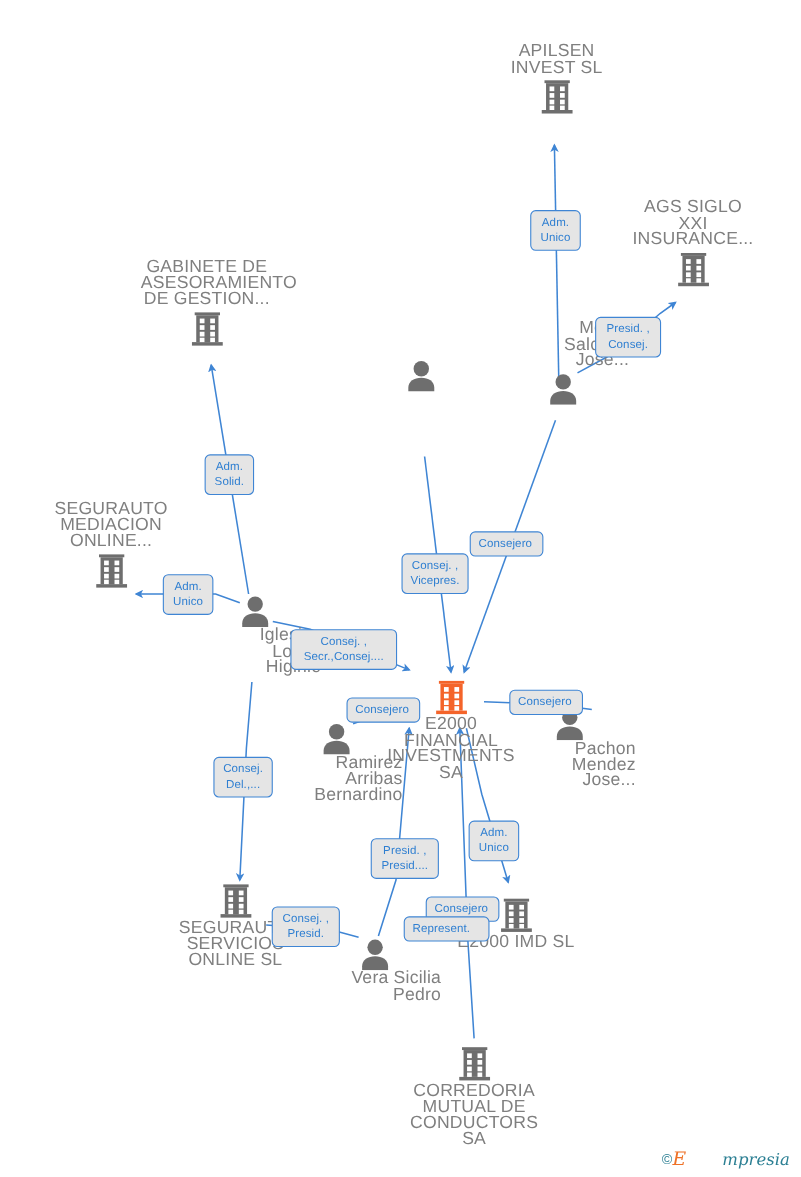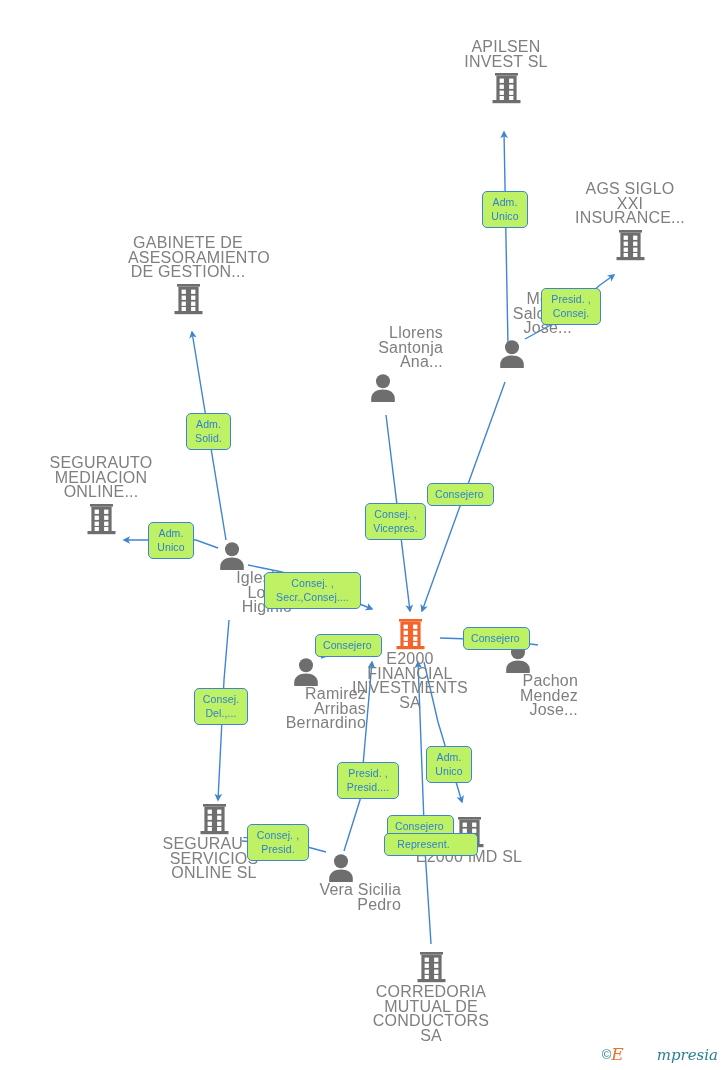--- a/index.html
+++ b/index.html
@@ -46,21 +46,21 @@
     white-space: pre-line;
   }
   .node.company .caption { color: #7f7f7f; }
   .node.person  .caption { color: #7f7f7f; text-align: right; }
   .cap-above .caption { margin-bottom: 2px; }
   .cap-below .caption { margin-top: 1px; }
 
   .label {
     position: absolute;
     box-sizing: border-box;
-    background: #bef264;
+    background: #e5e5e5;
     border: 1px solid #3f85d4;
     border-radius: 5px;
     color: #2f7fd1;
     font-size: 10.5px;
     line-height: 14px;
     text-align: center;
     padding: 3px 5px 4px 5px;
     white-space: pre-line;
     letter-spacing: 0.1px;
   }
@@ -339,23 +339,20 @@
 Jose...</span>
     <span class="glyph">
       <svg width="28" height="30" viewBox="0 0 28 30" aria-hidden="true">
         <circle cx="14" cy="9.2" r="7.0" fill="#6e6e6e"></circle>
         <path d="M 2.2 30 L 2.2 26.5 C 2.2 20.6 7.5 17.4 14 17.4 C 20.5 17.4 25.8 20.6 25.8 26.5 L 25.8 30 Z" fill="#6e6e6e"></path>
       </svg>
     </span>
   </div>
 
   <div class="node person cap-above" style="left:383px; top:326px;">
-    <span class="caption">Llorens
-Santonja
-Ana...</span>
     <span class="glyph">
       <svg width="28" height="30" viewBox="0 0 28 30" aria-hidden="true">
         <circle cx="14" cy="9.2" r="7.0" fill="#6e6e6e"></circle>
         <path d="M 2.2 30 L 2.2 26.5 C 2.2 20.6 7.5 17.4 14 17.4 C 20.5 17.4 25.8 20.6 25.8 26.5 L 25.8 30 Z" fill="#6e6e6e"></path>
       </svg>
     </span>
   </div>
 
   <div class="node person cap-below" style="left:232px; top:540px;">
     <span class="glyph">
@@ -421,19 +418,19 @@
 Del.,...</div>
   <div class="label one-line" style="left:315px; top:634px; width:67px;">Consejero</div>
   <div class="label one-line" style="left:463px; top:627px; width:67px;">Consejero</div>
   <div class="label" style="left:337px; top:762px; width:62px;">Presid. ,
 Presid....</div>
   <div class="label" style="left:247px; top:824px; width:62px;">Consej. ,
 Presid.</div>
   <div class="label" style="left:426px; top:746px; width:46px;">Adm.
 Unico</div>
   <div class="label one-line" style="left:387px; top:815px; width:67px;">Consejero</div>
-  <div class="label one-line" style="left:384px; top:833px; width:94px;">Represent.</div>
+  <div class="label one-line" style="left:367px; top:833px; width:78px;">Represent.</div>
 
   <div id="watermark">
     <span class="wm-c">©</span><span class="wm-e">E</span><span class="wm-rest">mpresia</span>
   </div>
 
 </div>
 
 </body></html>

